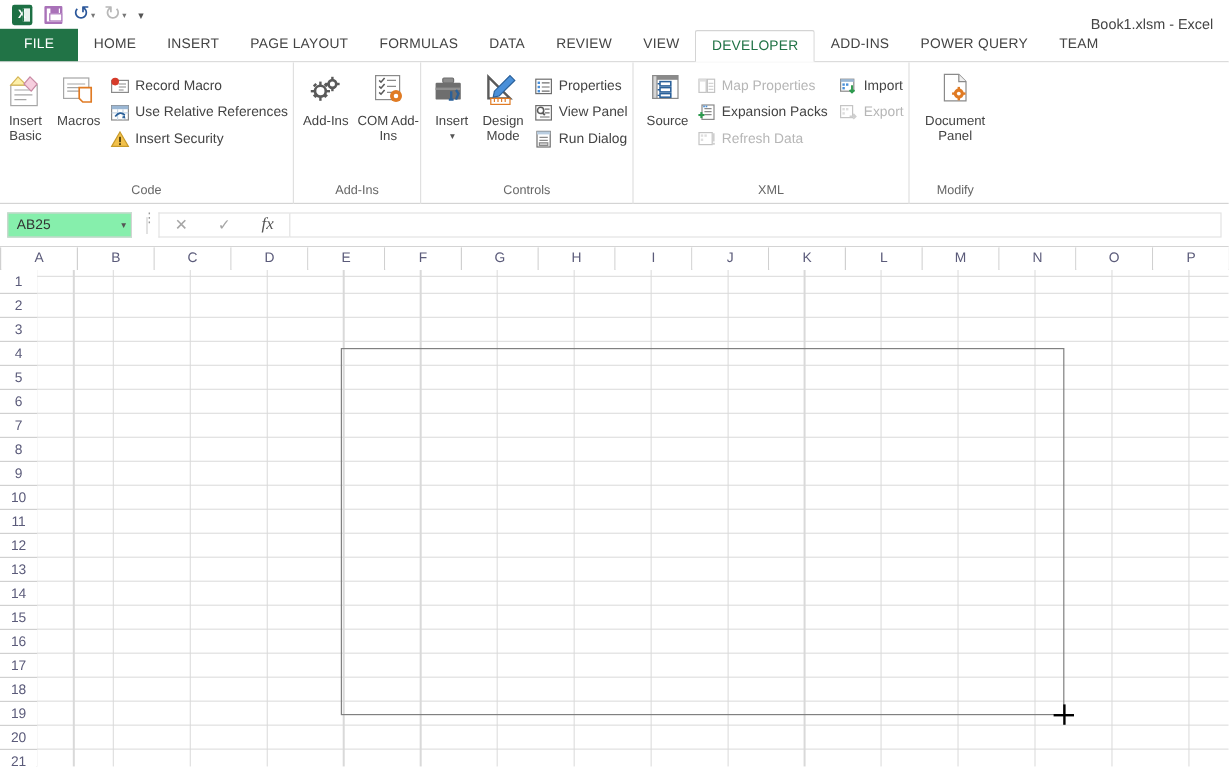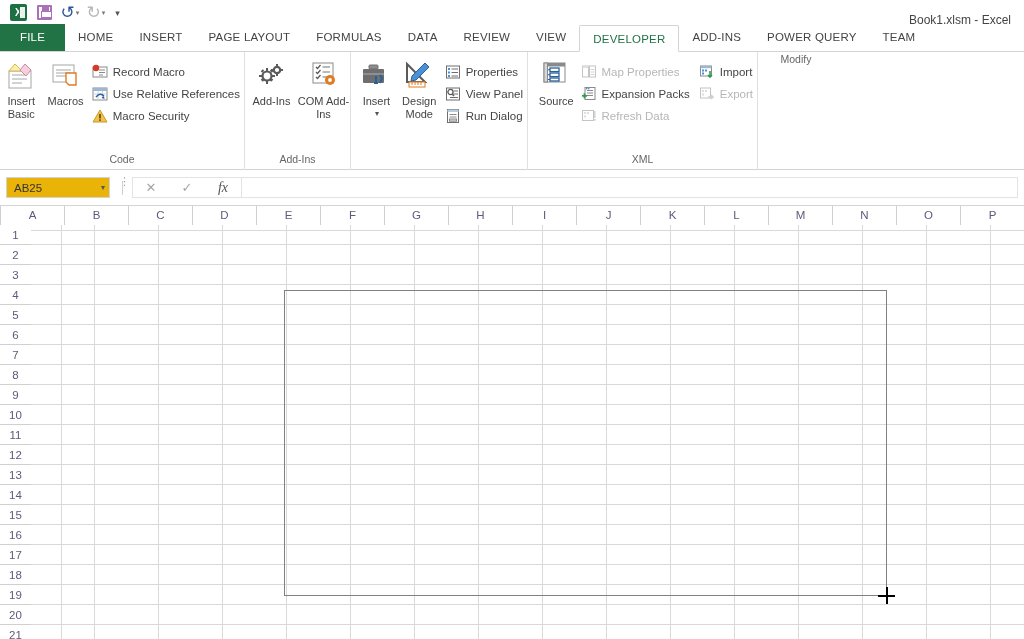--- a/index.html
+++ b/index.html
@@ -129,21 +129,21 @@
   
   .formulabar {
     height: 36px; width: 100%;
     display: flex; align-items: center;
     background: #fff;
     border-bottom: 1px solid #d4d4d4;
     padding: 0 6px;
   }
   .namebox {
     width: 104px; height: 21px;
-    border: 1px solid #d3d3d3; background: #eab308;
+    border: 1px solid #d3d3d3; background: #86efac;
     display: flex; align-items: center; justify-content: space-between;
     padding: 0 4px 0 7px;
     font-size: 11.5px; color: #333;
   }
   .namebox .nb-caret { font-size: 8px; color: #555; }
   .fb-sep { width: 1px; height: 14px; background: #d0d0d0; margin: 0 9px 0 12px; position: relative; }
   .fb-sep:before { content: "⋮"; position: absolute; left: -3px; top: -6px; color: #999; font-size: 11px; }
   .fb-buttons {
     display: flex; align-items: center; height: 21px;
     border: 1px solid #e3e3e3; border-right: none;
@@ -316,21 +316,21 @@
             <span class="lbl">Use Relative References</span>
           </div>
           <div class="smallbtn">
             <span class="smicon">
               <svg width="16" height="16" viewBox="0 0 16 16">
                 <polygon points="8,2 15,14 1,14" fill="#f2c14b" stroke="#c89a2a"></polygon>
                 <rect x="7.2" y="6" width="1.6" height="4.5" fill="#5a4612"></rect>
                 <rect x="7.2" y="11.3" width="1.6" height="1.6" fill="#5a4612"></rect>
               </svg>
             </span>
-            <span class="lbl">Macro Security</span>
+            <span class="lbl">Insert Security</span>
           </div>
         </div>
       </div>
       <div class="rgroup-label">Code</div>
     </div>
 
     <div class="rgroup" style="width:106px">
       <div class="rgroup-body" style="justify-content:center">
         <div class="bigbtn">
           <div class="bigicon">
@@ -455,20 +455,21 @@
                     <line x1="4.5" y1="6.5" x2="11.5" y2="6.5"></line>
                     <line x1="4.5" y1="9" x2="11.5" y2="9"></line>
                   </g>
                 <rect x="4.5" y="11" width="7" height="2.2" fill="#d8d8d8" stroke="#8a8a8a"></rect>
               </svg>
             </span>
             <span class="lbl">Run Dialog</span>
           </div>
         </div>
       </div>
+      <div class="rgroup-label">Controls</div>
     </div>
 
     <div class="rgroup" style="width:230px">
       <div class="rgroup-body">
         <div class="bigbtn" style="margin-left:10px">
           <div class="bigicon">
             <svg width="32" height="32" viewBox="0 0 32 32">
               <rect x="4" y="3" width="21" height="19" fill="#fff" stroke="#8a8a8a"></rect>
               <rect x="4" y="3" width="21" height="3.5" fill="#8a8a8a"></rect>
               <rect x="4" y="3" width="3.5" height="19" fill="#d6d6d6" stroke="#8a8a8a"></rect>
@@ -568,20 +569,39 @@
               </svg>
             </span>
             <span class="lbl">Export</span>
           </div>
         </div>
       </div>
       <div class="rgroup-label">XML</div>
     </div>
 
     <div class="rgroup" style="width:76px">
+      <div class="rgroup-body" style="justify-content:center">
+        <div class="bigbtn" style="width:72px">
+          <div class="bigicon">
+            <svg width="32" height="32" viewBox="0 0 32 32">
+              <path d="M7,2 h12 l6,6 v16 h-18 z" fill="#fff" stroke="#8a8a8a"></path>
+              <path d="M19,2 v6 h6" fill="#efefef" stroke="#8a8a8a"></path>
+              <g fill="#e07b24">
+                <circle cx="19" cy="18" r="4.2"></circle>
+                <rect x="18" y="12.4" width="2" height="2.6"></rect>
+                  <rect x="18" y="21" width="2" height="2.6"></rect>
+                <rect x="13.4" y="17" width="2.6" height="2"></rect>
+                  <rect x="22" y="17" width="2.6" height="2"></rect>
+              </g>
+              <circle cx="19" cy="18" r="1.6" fill="#fff"></circle>
+            </svg>
+          </div>
+          <div class="lbl">Document Panel</div>
+        </div>
+      </div>
       <div class="rgroup-label">Modify</div>
     </div>
   </div>
 
   <div class="formulabar">
     <div class="namebox">
       <span>AB25</span>
       <span class="nb-caret">▾</span>
     </div>
     <div class="fb-sep"></div>

